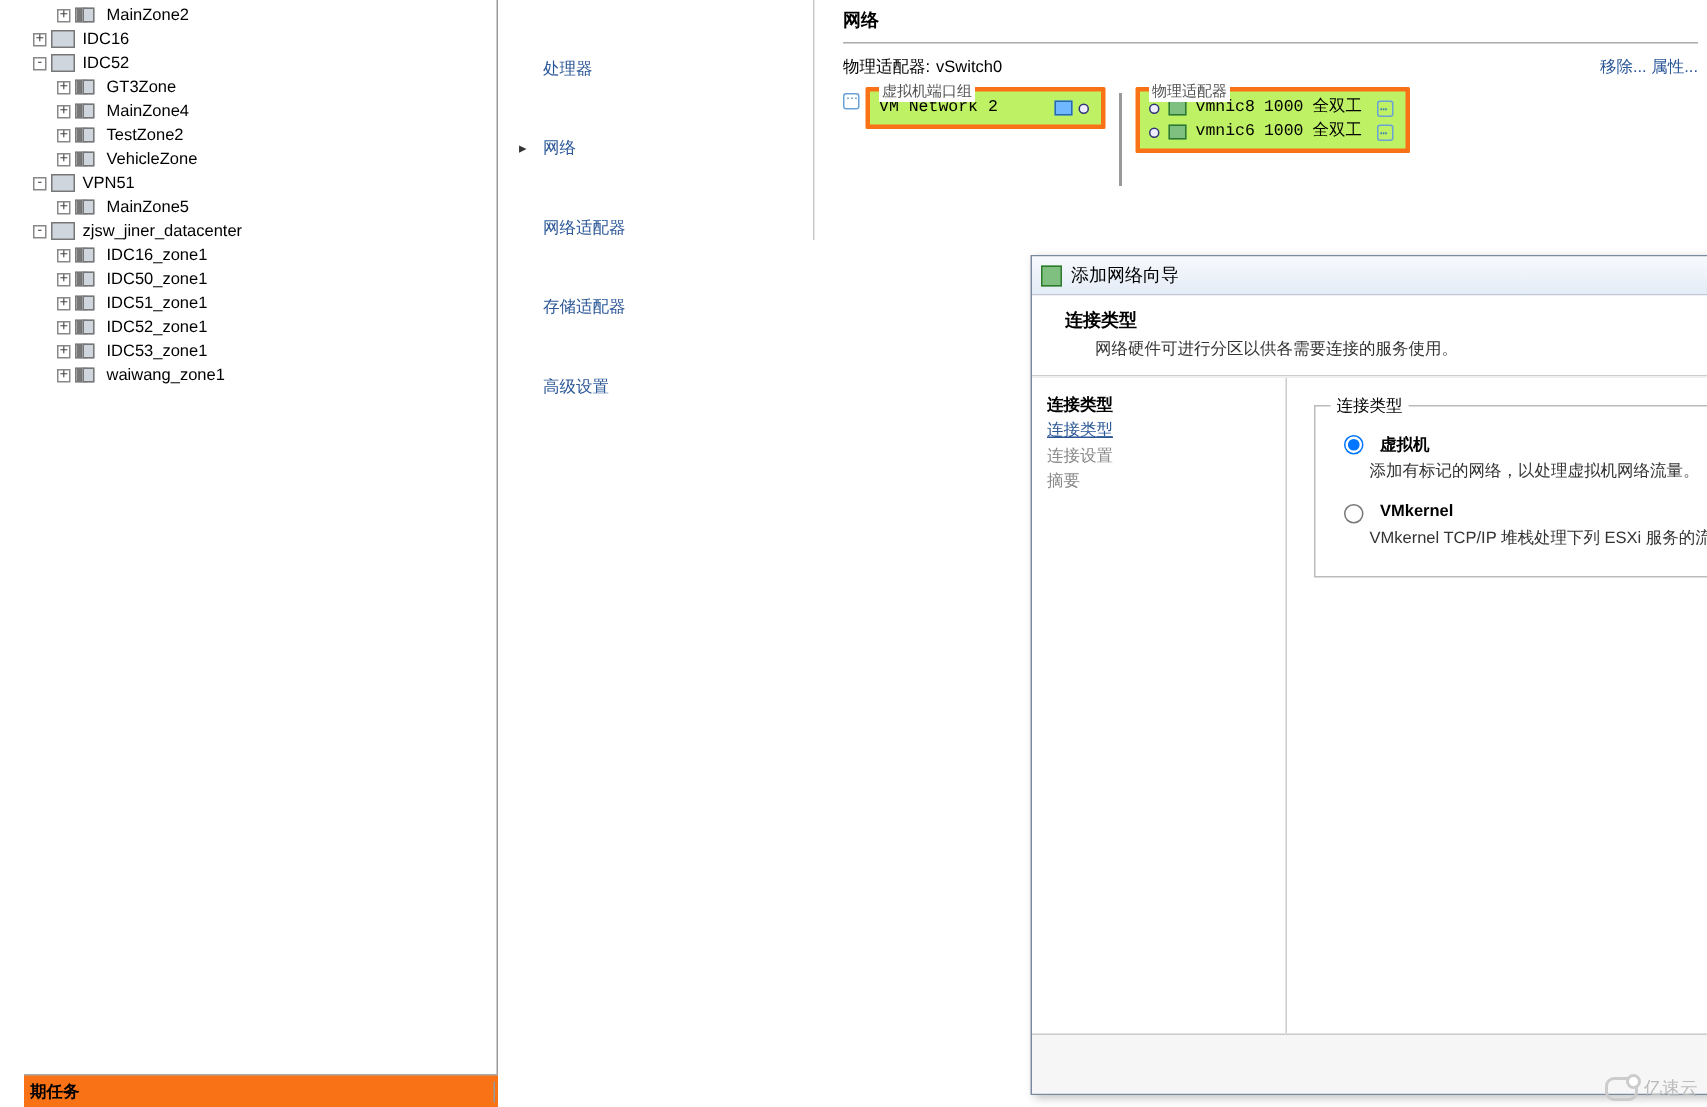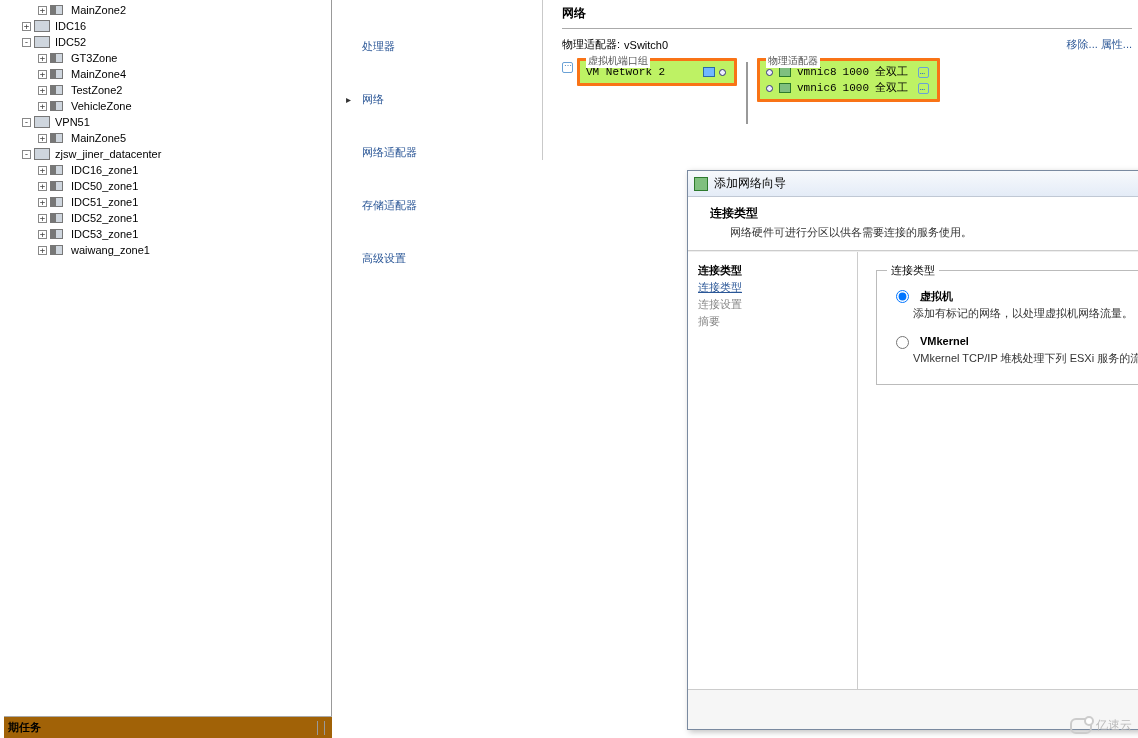--- a/index.html
+++ b/index.html
@@ -71,21 +71,21 @@
   .wiz-main { flex:1; padding:18px 18px 10px 18px; position:relative; }
   .grpbox { border:1px solid #bbb; padding:14px 14px 14px 14px; position:relative; }
   .grpbox .legend { position:absolute; top:-8px; left:10px; background:#fff; padding:0 4px; font-size:11px; }
   .radio-row { display:flex; align-items:flex-start; gap:8px; margin:4px 0 2px 0; }
   .radio-row input { margin-top:1px; }
   .radio-row .rl { font-weight:bold; }
   .radio-desc { margin:2px 0 14px 22px; color:#333; }
   .wiz-foot { height:40px; border-top:1px solid #ccc; display:flex; align-items:center; justify-content:flex-end; padding:0 10px; gap:10px; background:#f6f6f6; }
 
   
-  .bottom-bar { position:absolute; left:4px; bottom:0; width:332px; height:22px; border-top:1px solid #aaa; background:#a16207; display:flex; align-items:center; padding:0 4px; font-weight:bold; }
+  .bottom-bar { position:absolute; left:16px; bottom:0; width:332px; height:22px; border-top:1px solid #aaa; background:#f97316; display:flex; align-items:center; padding:0 4px; font-weight:bold; }
   .bottom-bar .bar-sep { border-right:1px solid #999; height:14px; margin:0 6px 0 auto; }
   .bottom-bar .bar-end { border-left:1px solid #999; height:14px; width:8px; }
 
   .watermark { position:absolute; right:6px; bottom:4px; display:flex; align-items:center; gap:4px; font-size:12px; color:#bbb; pointer-events:none; }
   .watermark .wm-ic { width:22px; height:16px; border:2px solid #ccc; border-radius:6px; position:relative; }
   .watermark .wm-ic::before { content:""; position:absolute; width:6px; height:6px; border:2px solid #ccc; border-radius:50%; right:-4px; top:-4px; background:#fff; }
 </style>
 </head>
 <body>
 

